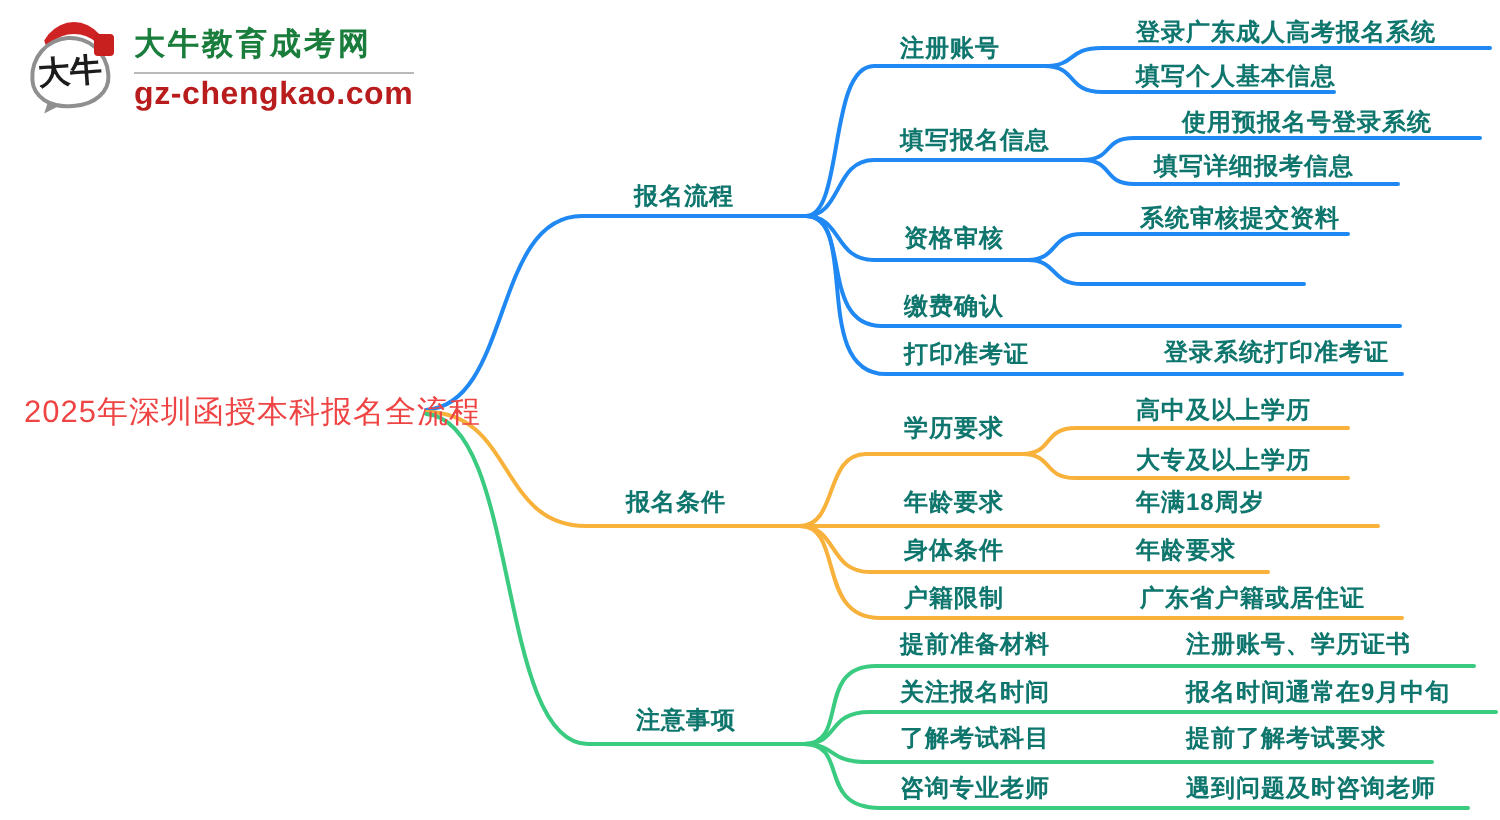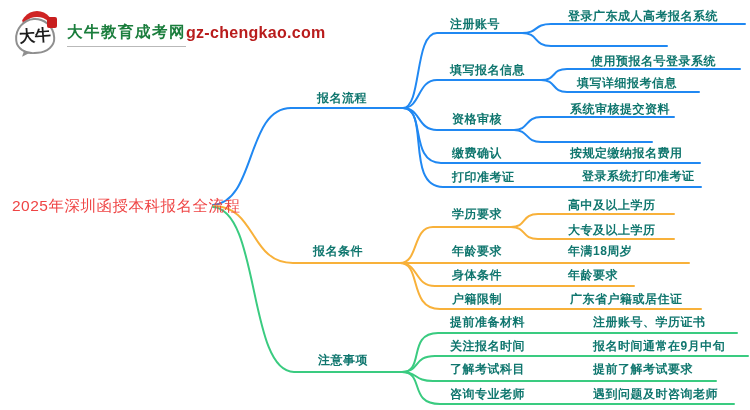--- a/index.html
+++ b/index.html
@@ -30,21 +30,21 @@
   .hat{
     position:absolute;left:5px;top:0px;width:32px;height:15px;
     border-top:6px solid #cf2323;border-left:2px solid transparent;border-right:2px solid transparent;
     border-radius:50%/100% 100% 0 0;
   }
   .seal{position:absolute;right:3px;top:6px;width:10px;height:11px;background:#c81f1f;border-radius:2px;}
   .tail{
     position:absolute;left:9px;bottom:0px;width:0;height:0;
     border-left:7px solid #8f8f8f;border-bottom:7px solid transparent;transform:rotate(18deg);
   }
-  .logo-text{display:flex;flex-direction:row;}
+  .logo-text{display:flex;flex-direction:column;}
   .logo-title{
     color:#1a7d3c;font-weight:bold;font-size:15.5px;letter-spacing:1.5px;
     border-bottom:1.5px solid #b9b9b9;padding-bottom:3px;
   }
   .logo-url{color:#b91c1c;font-weight:bold;font-size:16px;margin-top:2px;letter-spacing:0.3px;}
 </style>
 </head>
 <body>
 
 <div class="stage">
@@ -98,27 +98,27 @@
       <div class="logo-title">大牛教育成考网</div>
       <div class="logo-url">gz-chengkao.com</div>
     </div>
   </div>
 
   <div class="root-lbl">2025年深圳函授本科报名全流程</div>
 
   <div class="lbl" style="left:317px;top:91px">报名流程</div>
   <div class="lbl" style="left:450px;top:17px">注册账号</div>
   <div class="lbl" style="left:568px;top:9px">登录广东成人高考报名系统</div>
+  <div class="lbl" style="left:568px;top:31px">填写个人基本信息</div>
   <div class="lbl" style="left:450px;top:63px">填写报名信息</div>
   <div class="lbl" style="left:591px;top:54px">使用预报名号登录系统</div>
   <div class="lbl" style="left:577px;top:76px">填写详细报考信息</div>
   <div class="lbl" style="left:452px;top:112px">资格审核</div>
   <div class="lbl" style="left:570px;top:102px">系统审核提交资料</div>
   <div class="lbl" style="left:452px;top:146px">缴费确认</div>
-  <div class="lbl" style="left:570px;top:146px">按规定缴纳报名费用</div>
   <div class="lbl" style="left:452px;top:170px">打印准考证</div>
   <div class="lbl" style="left:582px;top:169px">登录系统打印准考证</div>
 
   <div class="lbl" style="left:313px;top:244px">报名条件</div>
   <div class="lbl" style="left:452px;top:207px">学历要求</div>
   <div class="lbl" style="left:568px;top:198px">高中及以上学历</div>
   <div class="lbl" style="left:568px;top:223px">大专及以上学历</div>
   <div class="lbl" style="left:452px;top:244px">年龄要求</div>
   <div class="lbl" style="left:568px;top:244px">年满18周岁</div>
   <div class="lbl" style="left:452px;top:268px">身体条件</div>

